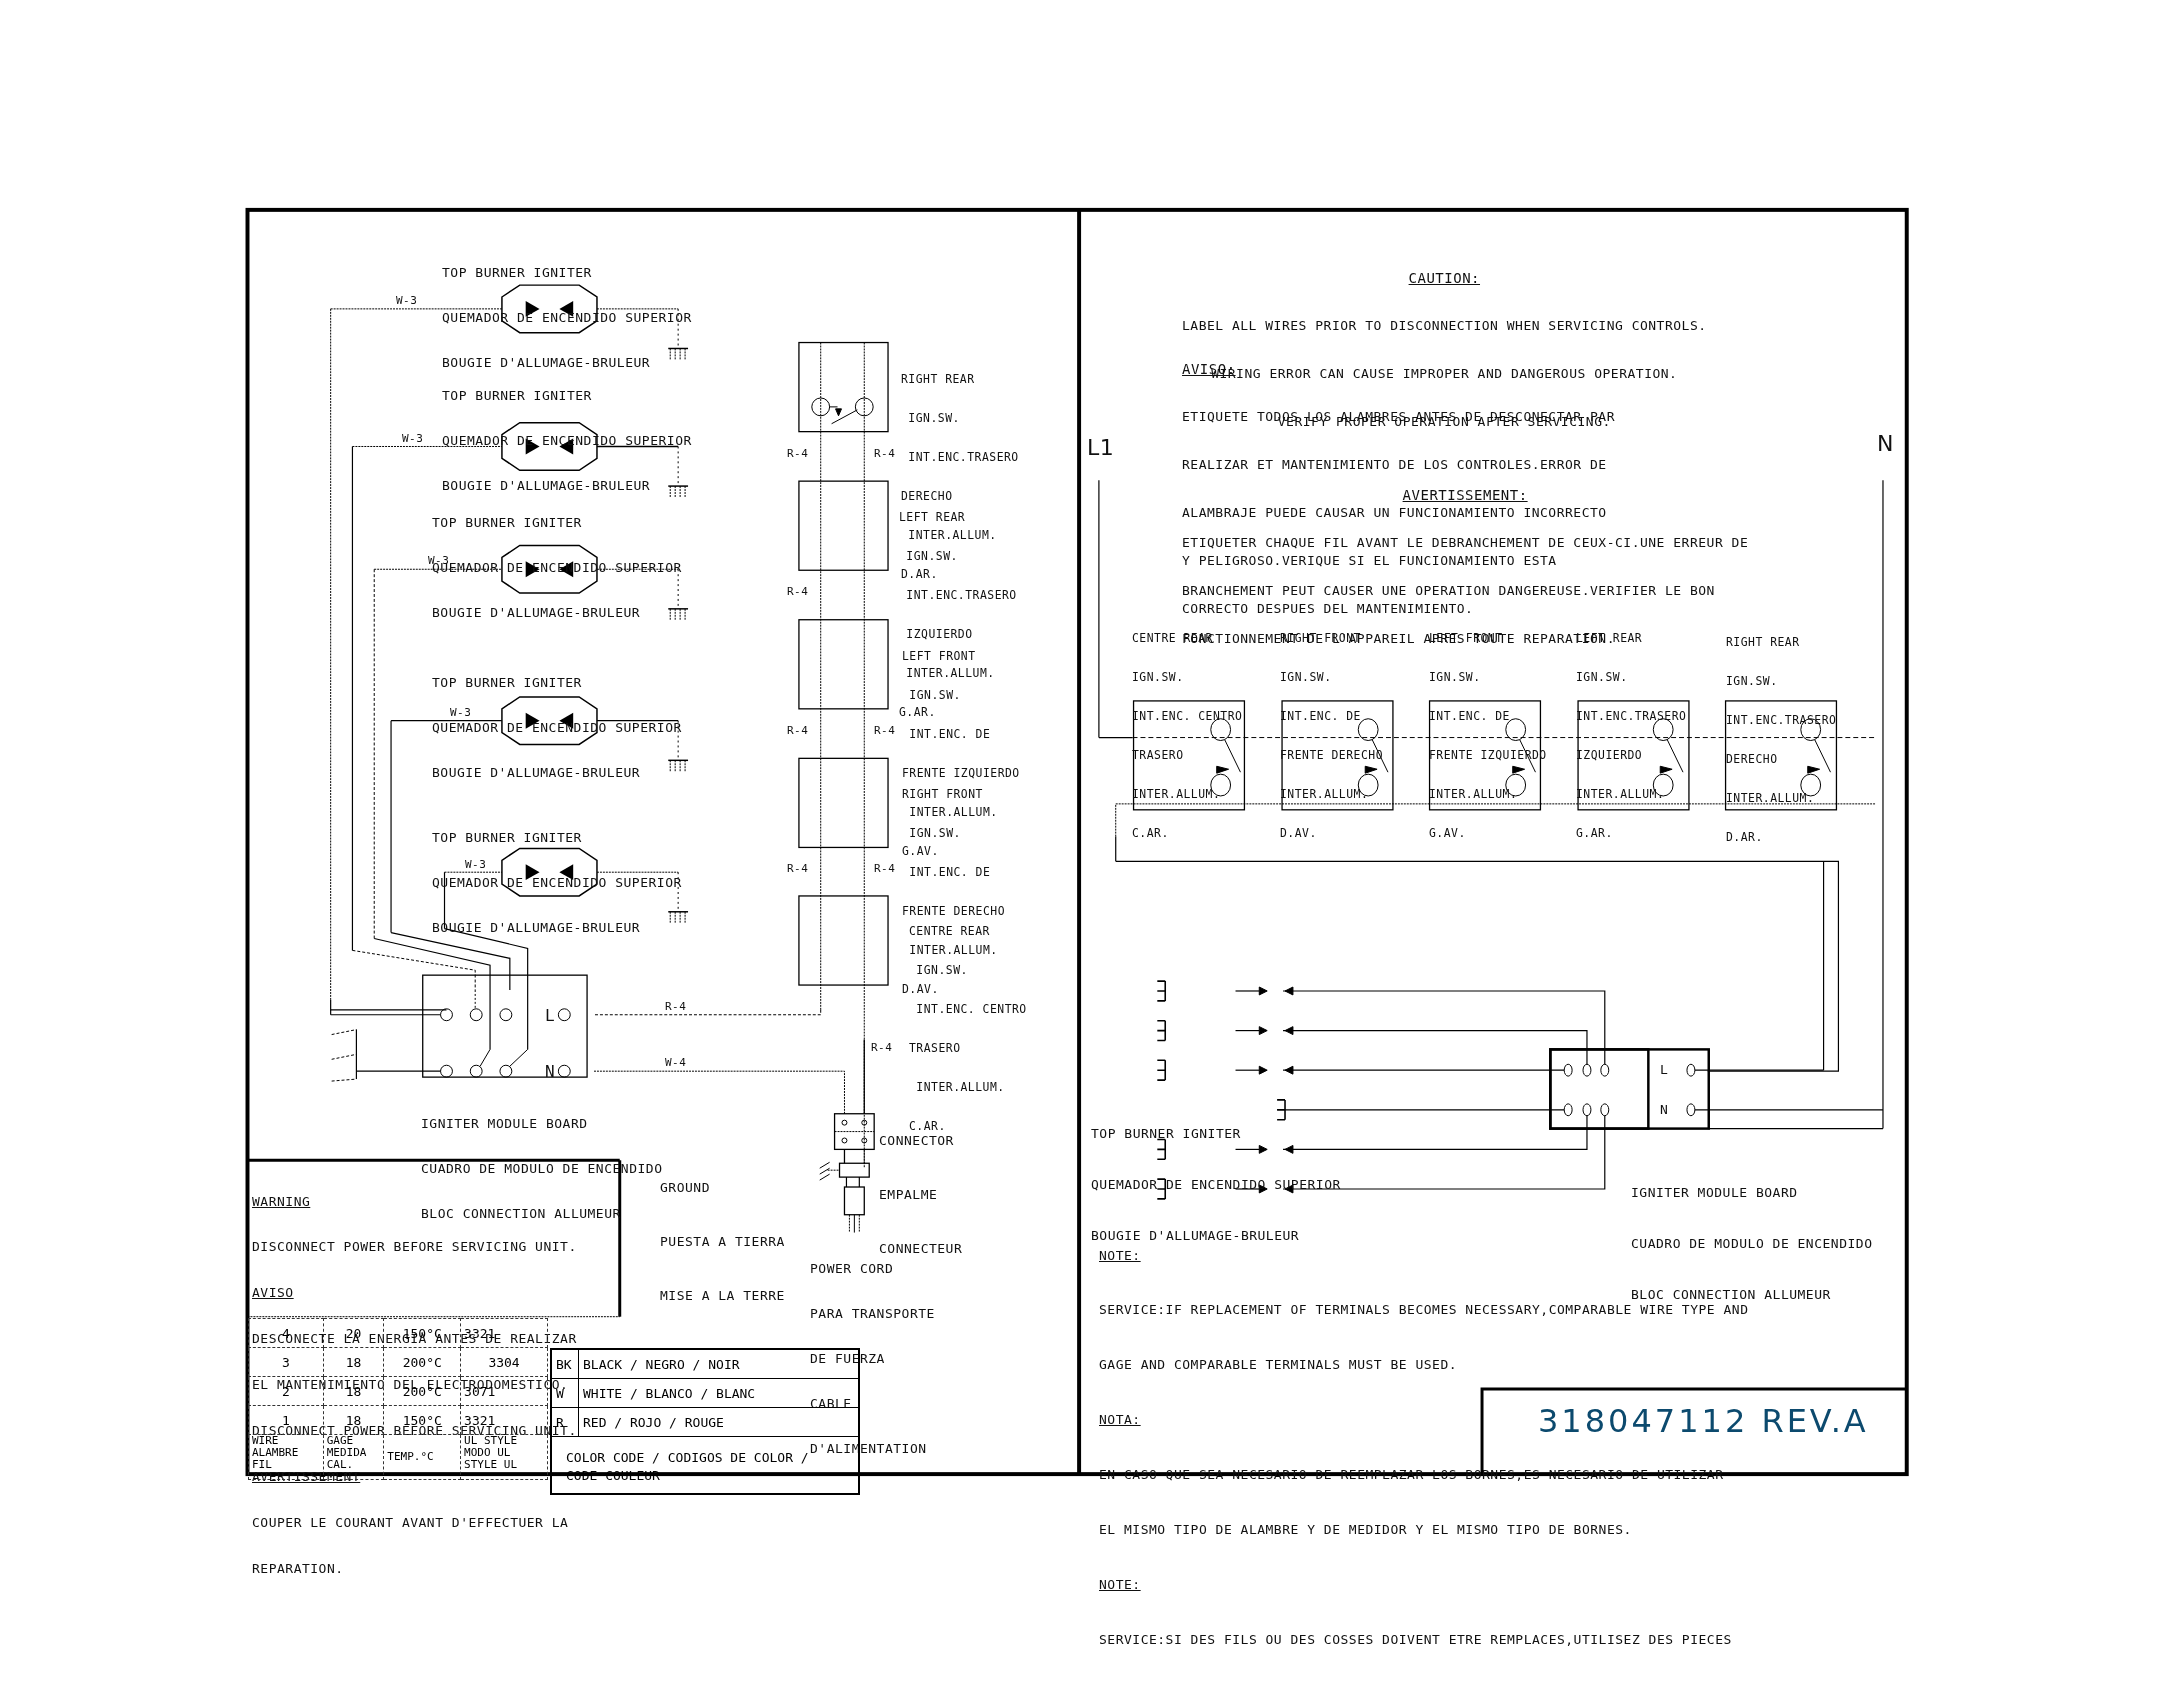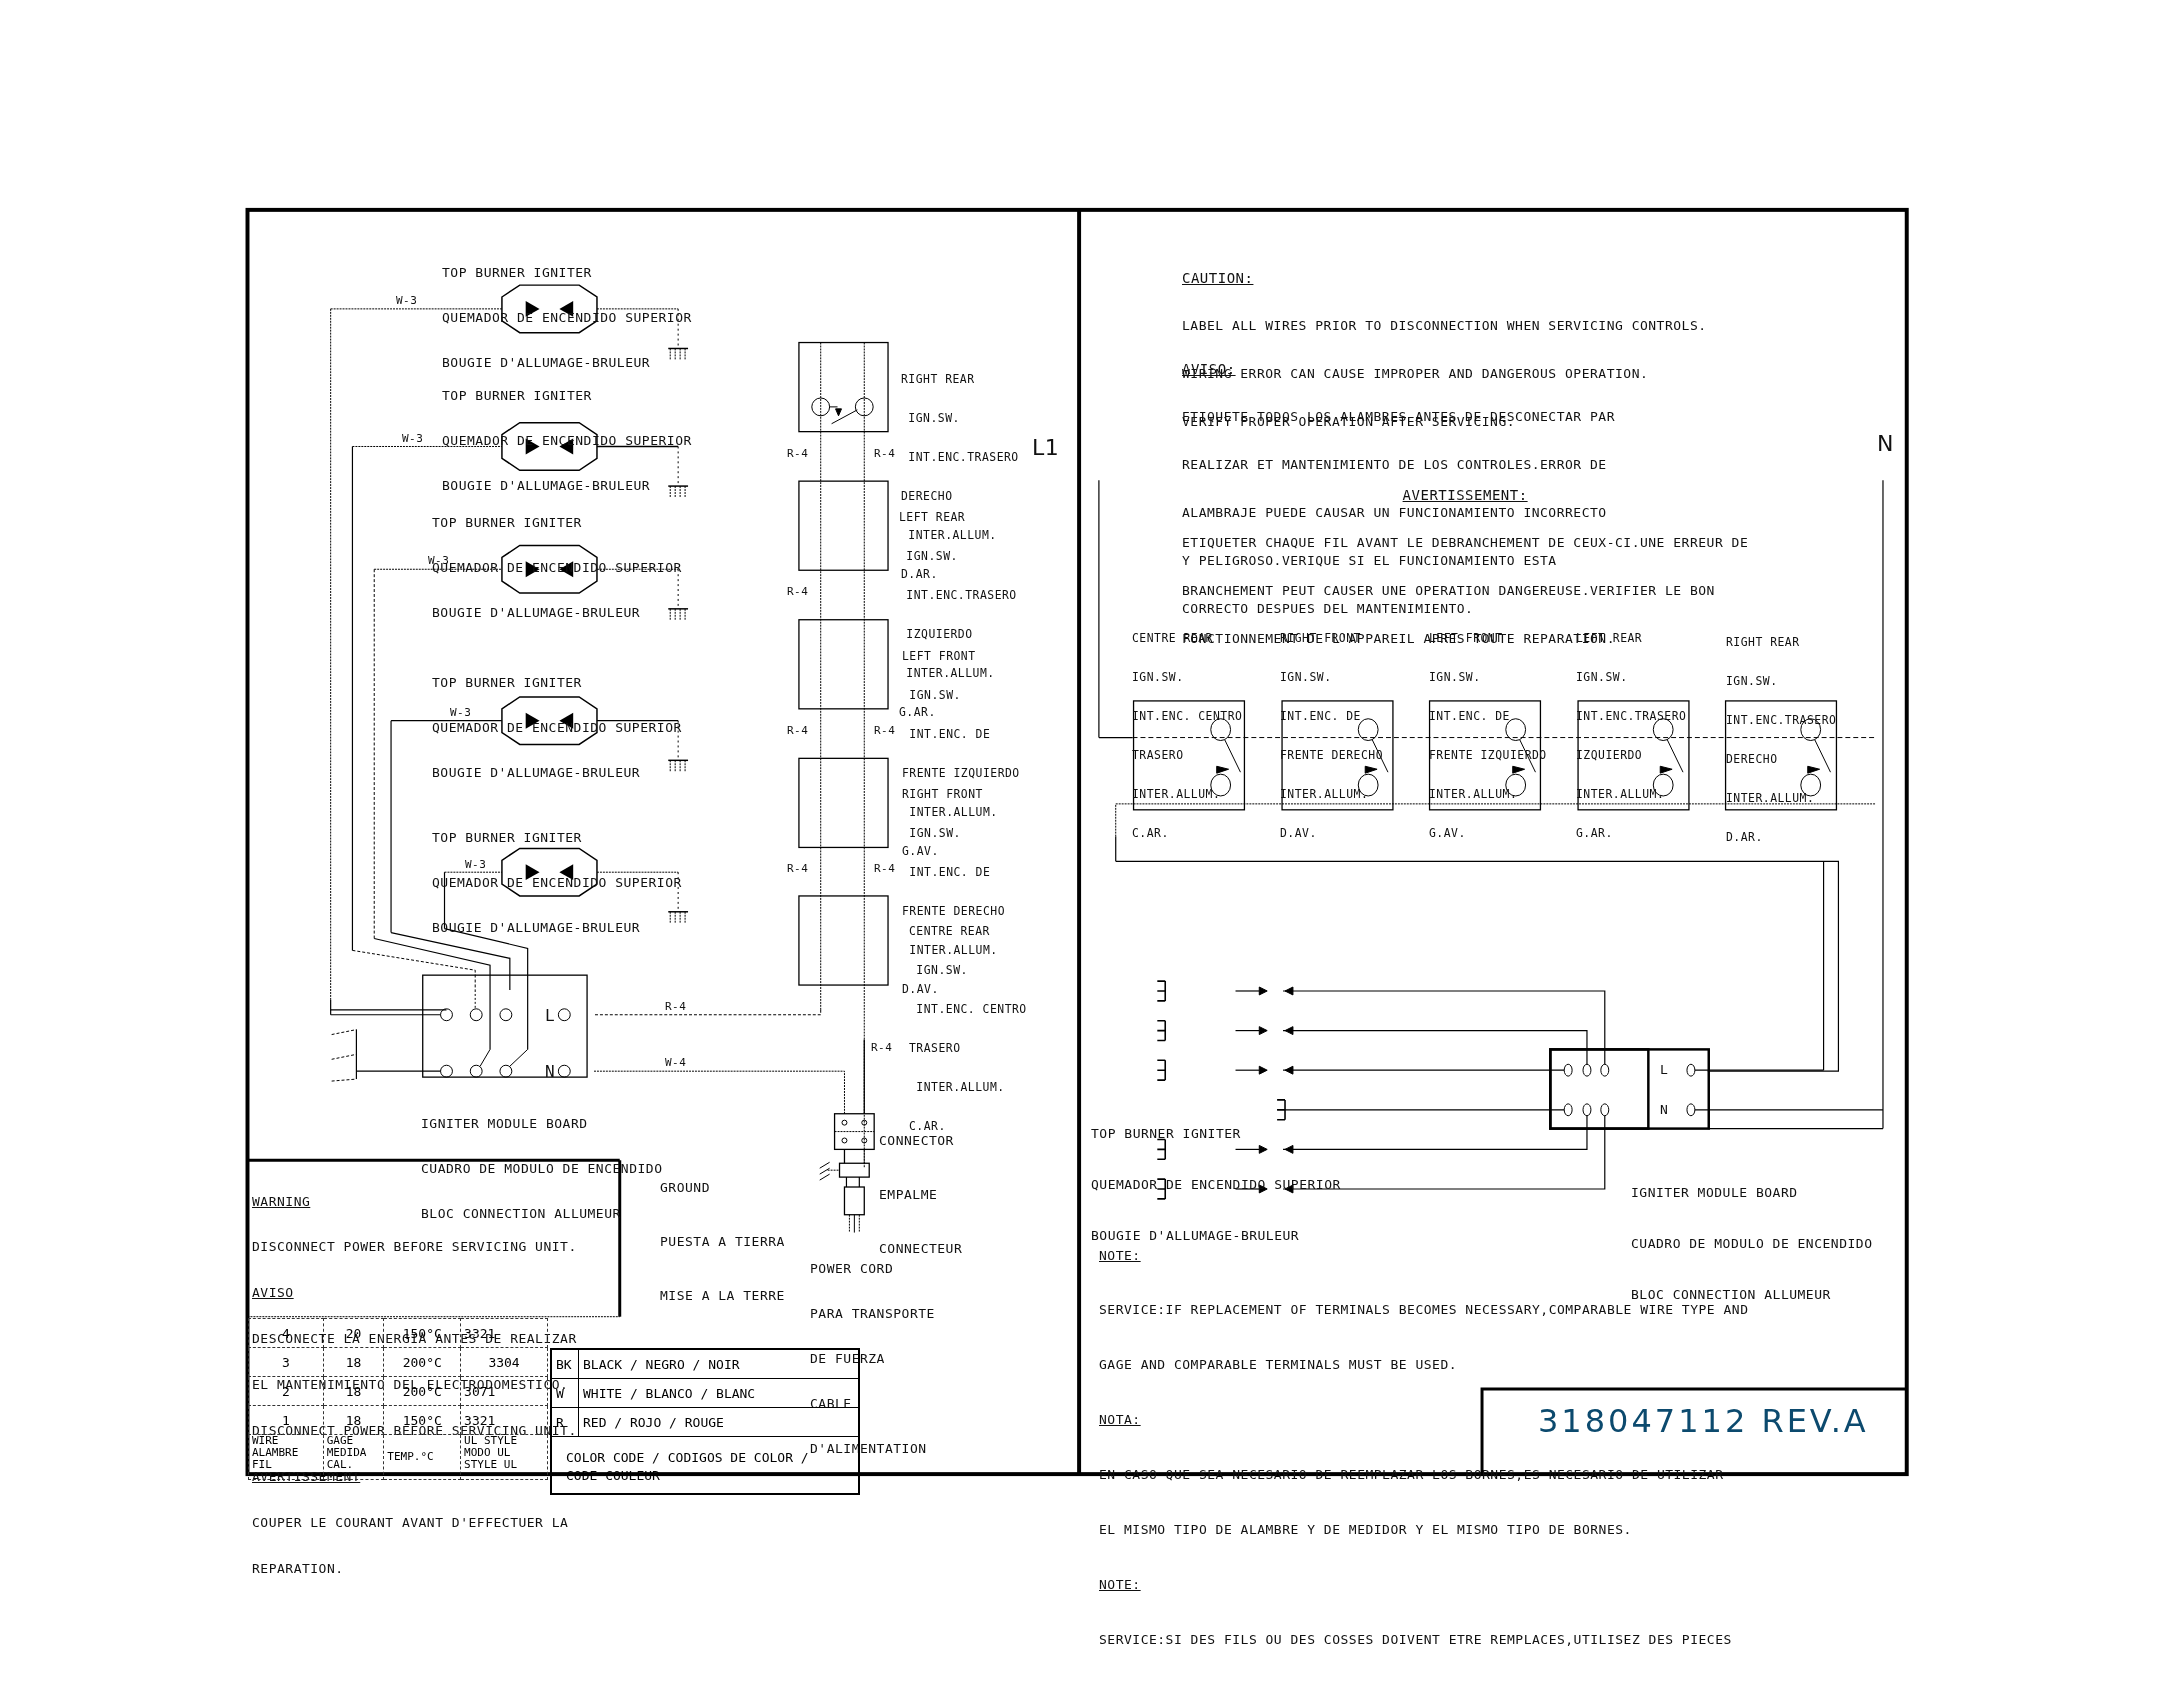--- a/index.html
+++ b/index.html
@@ -453,42 +453,42 @@
   </tr>
   <tr class="hdr">
     <td colspan="2" style="padding-left:14px;">
       <div>COLOR CODE / CODIGOS DE COLOR /</div>
       <div>CODE COULEUR</div>
     </td>
   </tr>
 </tbody>
   </table>
 
-<div class="lbl" style="left:1182px;top:238px;line-height:16px;">
+<div class="lbl" style="left:1182px;top:238px;line-height:16px;text-align:center;">
   <div class="ul" style="font-size:14px;">CAUTION:</div>
   <div>LABEL ALL WIRES PRIOR TO DISCONNECTION WHEN SERVICING CONTROLS.</div>
   <div>WIRING ERROR CAN CAUSE IMPROPER AND DANGEROUS OPERATION.</div>
   <div>VERIFY PROPER OPERATION AFTER SERVICING.</div>
 </div>
 <div class="lbl" style="left:1182px;top:329px;line-height:16px;">
   <div class="ul" style="font-size:14px;">AVISO:</div>
   <div>ETIQUETE TODOS LOS ALAMBRES ANTES DE DESCONECTAR PAR</div>
   <div>REALIZAR ET MANTENIMIENTO DE LOS CONTROLES.ERROR DE</div>
   <div>ALAMBRAJE PUEDE CAUSAR UN FUNCIONAMIENTO INCORRECTO</div>
   <div>Y PELIGROSO.VERIQUE SI EL FUNCIONAMIENTO ESTA</div>
   <div>CORRECTO DESPUES DEL MANTENIMIENTO.</div>
 </div>
 <div class="lbl" style="left:1182px;top:455px;line-height:16px;">
   <div class="ul" style="font-size:14px;text-align:center;">AVERTISSEMENT:</div>
   <div>ETIQUETER CHAQUE FIL AVANT LE DEBRANCHEMENT DE CEUX-CI.UNE ERREUR DE</div>
   <div>BRANCHEMENT PEUT CAUSER UNE OPERATION DANGEREUSE.VERIFIER LE BON</div>
   <div>FONCTIONNEMENT DE L'APPAREIL APRES TOUTE REPARATION.</div>
 </div>
 
-<div class="lbl" style="left:1032px;top:440px;font-size:22px;font-family:'DejaVu Sans',sans-serif;">L1</div>
+<div class="lbl" style="left:1087px;top:440px;font-size:22px;font-family:'DejaVu Sans',sans-serif;">L1</div>
 <div class="lbl" style="left:1877px;top:436px;font-size:22px;font-family:'DejaVu Sans',sans-serif;">N</div>
 
 <div class="lbl sm" style="left:1132px;top:606px;">
   <div>CENTRE REAR</div>
   <div>IGN.SW.</div>
   <div>INT.ENC. CENTRO</div>
   <div>TRASERO</div>
   <div>INTER.ALLUM.</div>
   <div>C.AR.</div>
 </div>

